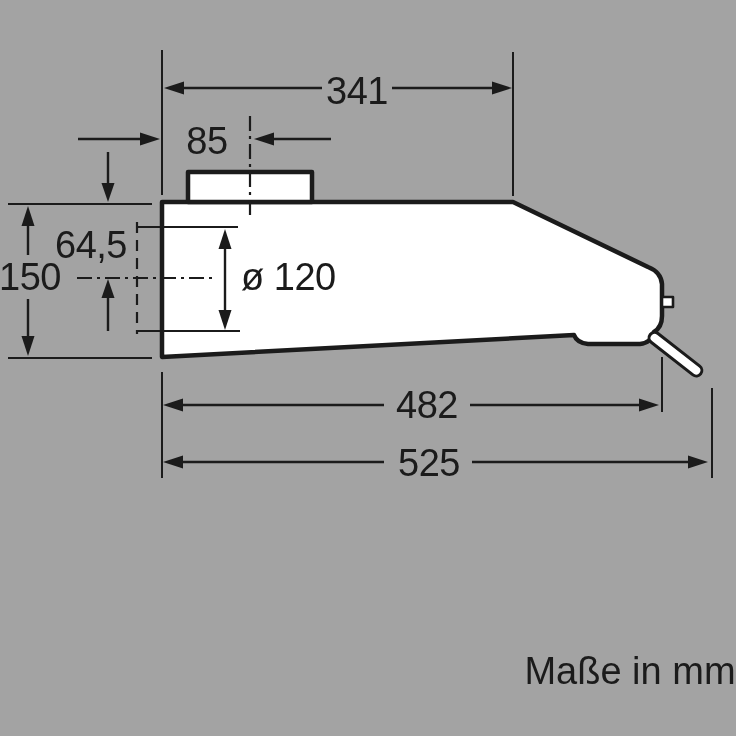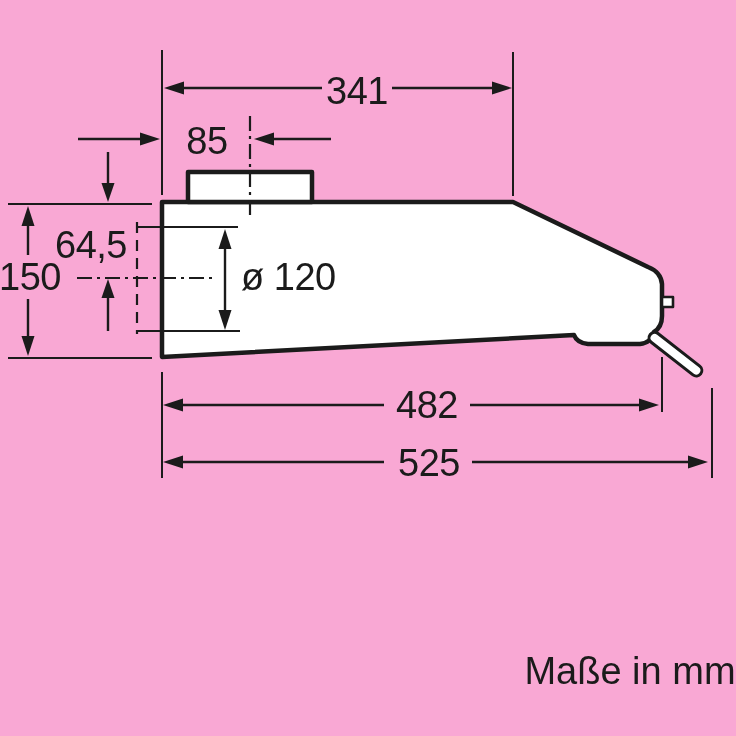--- a/index.html
+++ b/index.html
@@ -1,17 +1,17 @@
 <!DOCTYPE html>
 <html><head>
 <meta charset="utf-8">
 <style>
   html,body{margin:0;padding:0;background:#ffffff;}
   body{width:736px;height:736px;position:relative;font-family:"Liberation Sans",sans-serif;}
-  .stage{position:absolute;inset:0;background:#f9a8d4;}
+  .stage{position:absolute;inset:0;background:#a3a3a3;}
   svg{display:block;}
   .dim-text{font-family:"Liberation Sans",sans-serif;font-size:38px;fill:#1b1b1b;letter-spacing:-0.5px;}
   .caption-text{font-family:"Liberation Sans",sans-serif;font-size:38px;fill:#1b1b1b;}
   .outline{fill:#ffffff;stroke:#1b1b1b;stroke-width:4.5;stroke-linejoin:round;stroke-linecap:round;}
   .thin{stroke:#1b1b1b;stroke-width:2;fill:none;}
   .dimline{stroke:#1b1b1b;stroke-width:2.4;fill:none;}
   .arrow{fill:#1b1b1b;stroke:none;}
   .centerline{stroke:#1b1b1b;stroke-width:2.2;fill:none;stroke-dasharray:15 5 3 5;}
   .dashedline{stroke:#1b1b1b;stroke-width:2.2;fill:none;stroke-dasharray:11 7;}
 </style>

